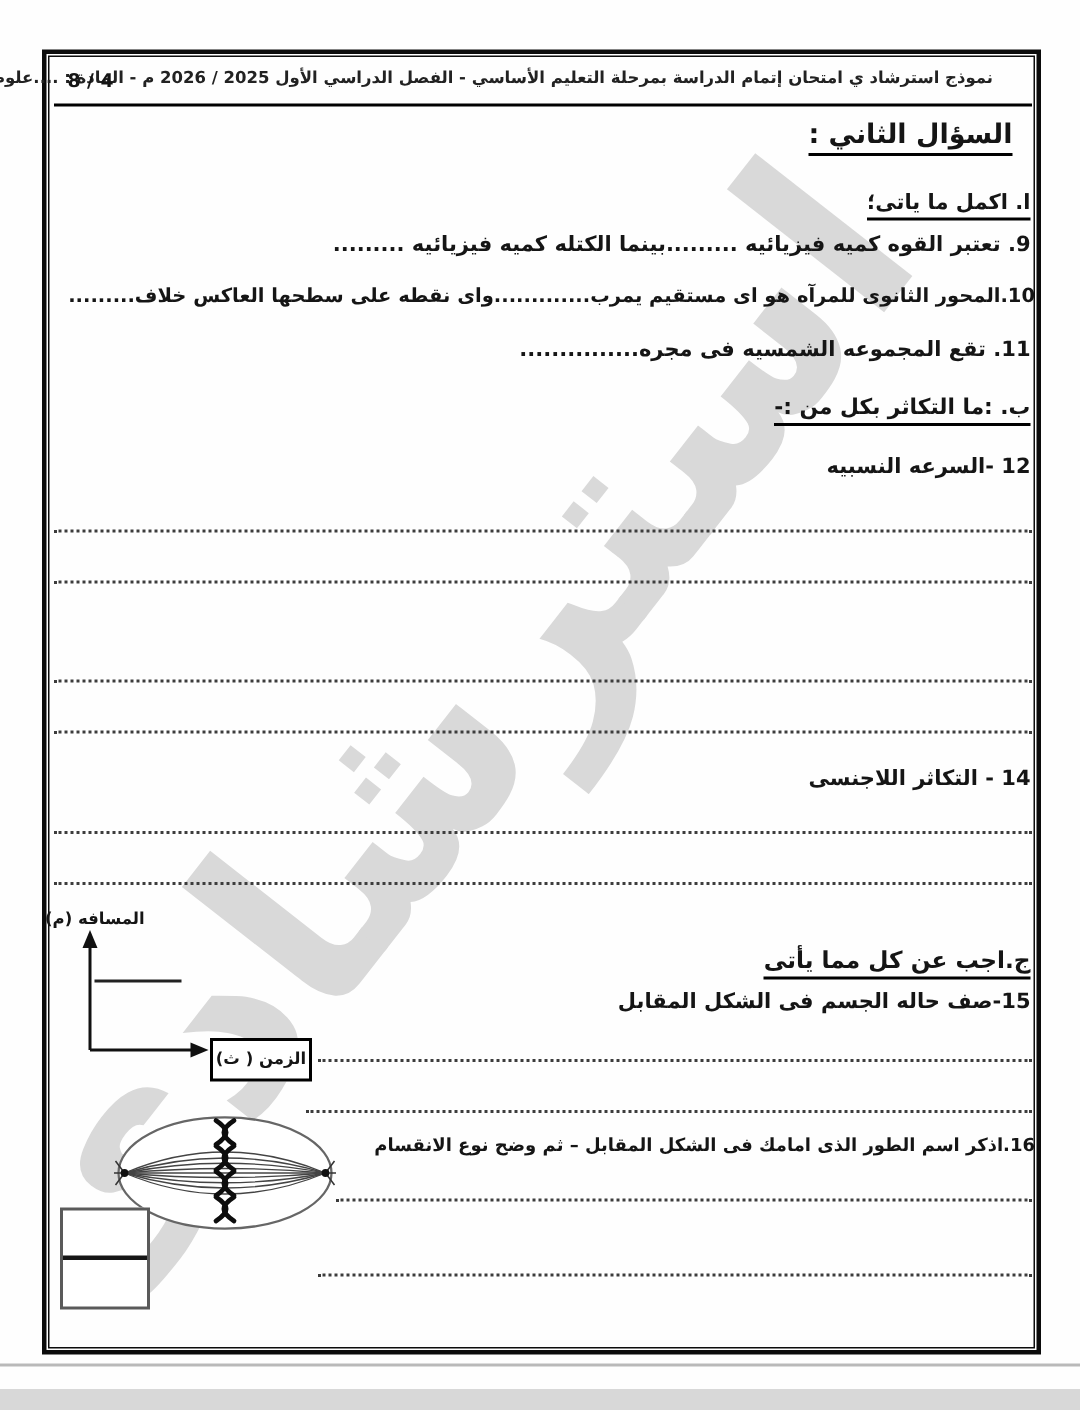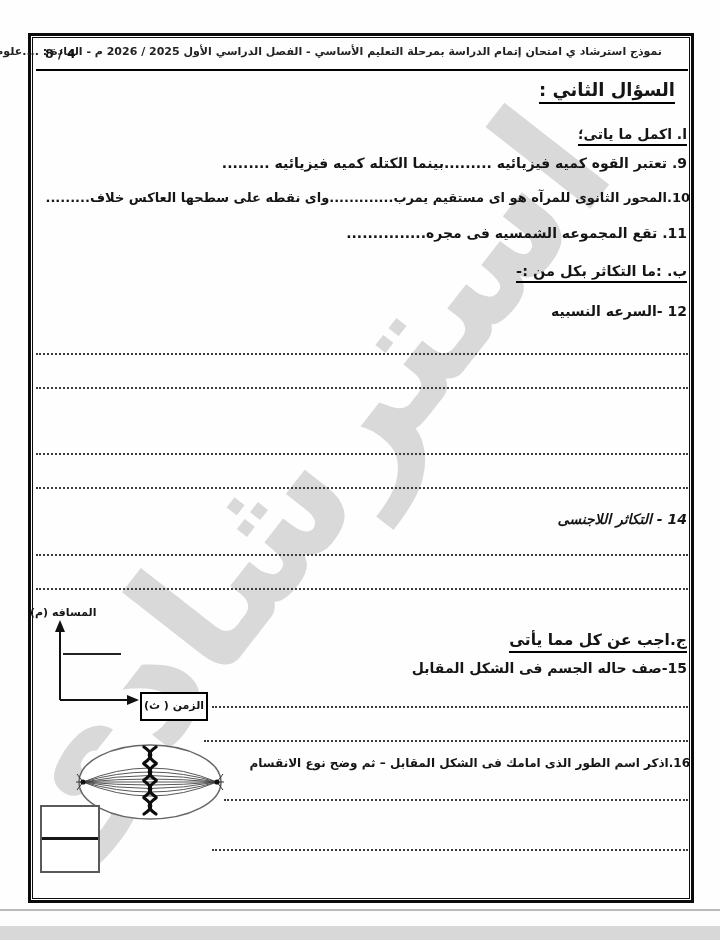--- a/index.html
+++ b/index.html
@@ -59,21 +59,21 @@
   <div class="abs layer ar" style="right:33px;top:261px;">
     <span class="b u" style="font-size:14.5px;">ب. :ما التكاثر بكل من :-</span>
   </div>
   <div class="abs layer ar b" style="right:33px;top:303px;font-size:14px;">12 -السرعه النسبيه</div>
   <div class="abs dots" style="left:36px;top:353px;width:652px;"></div>
   <div class="abs dots" style="left:36px;top:387px;width:652px;"></div>
 
   <div class="abs dots" style="left:36px;top:453px;width:652px;"></div>
   <div class="abs dots" style="left:36px;top:487px;width:652px;"></div>
 
-  <div class="abs layer ar b" style="right:33px;top:511px;font-size:14px;font-style:italic;">14 - التكاثر اللاجنسى</div>
+  <div class="abs layer ar b" style="right:33px;top:511px;font-size:14px;">14 - التكاثر اللاجنسى</div>
   <div class="abs dots" style="left:36px;top:554px;width:652px;"></div>
   <div class="abs dots" style="left:36px;top:588px;width:652px;"></div>
 
   <div class="abs layer ar b" style="left:30px;top:606px;font-size:11px;">المسافه (م)</div>
   <svg class="abs layer" style="left:38px;top:618px;" width="175" height="88" viewBox="0 0 175 88">
     <line x1="22" y1="12" x2="22" y2="82" stroke="#111" stroke-width="2"></line>
     <polygon points="22,2 17,14 27,14" fill="#111"></polygon>
     <line x1="22" y1="82" x2="92" y2="82" stroke="#111" stroke-width="2"></line>
     <polygon points="101,82 89,77 89,87" fill="#111"></polygon>
     <line x1="25" y1="36" x2="83" y2="36" stroke="#222" stroke-width="2"></line>

